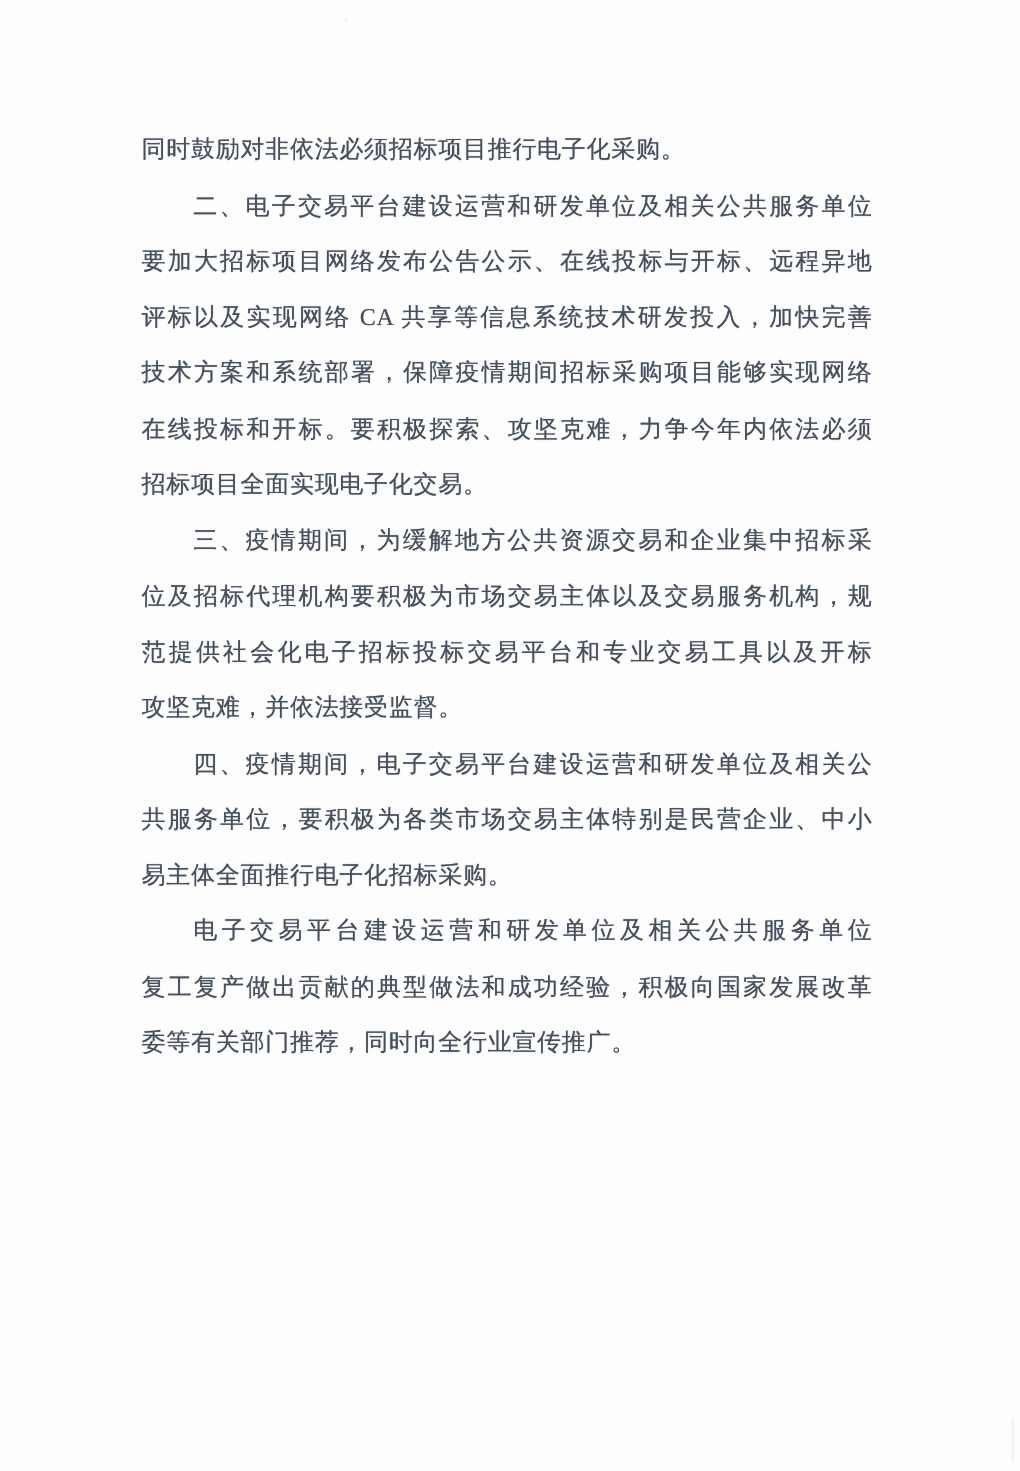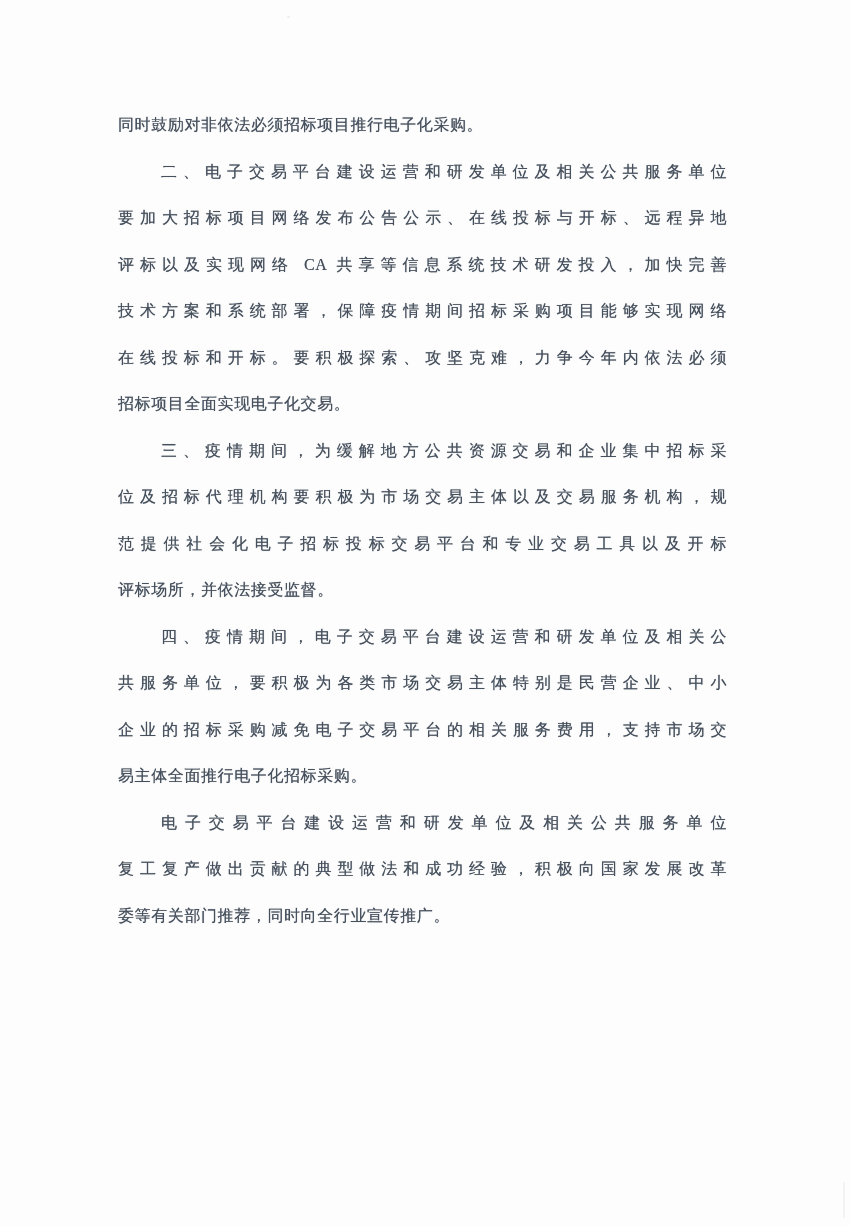--- a/index.html
+++ b/index.html
@@ -13,21 +13,21 @@
     height: 1226px;
     background: #fdfdfd;
     overflow: hidden;
   }
   .text-block {
     position: absolute;
     left: 118px;
     top: 102px;
     width: 609px;
     font-family: "Liberation Serif", "DejaVu Serif", serif;
-    font-size: 16px;
+    font-size: 20px;
     line-height: 46.5px;
     letter-spacing: 0.6px;
     color: #46505d;
     text-shadow: 0 0 0.7px rgba(70, 80, 93, 0.75);
     filter: blur(0.25px);
   }
   .doc-line {
     height: 46.5px;
     white-space: normal;
   }
@@ -71,22 +71,21 @@
   <div class="doc-line">同时鼓励对非依法必须招标项目推行电子化采购。</div>
       <div class="doc-line indent justify">二、电子交易平台建设运营和研发单位及相关公共服务单位</div>
       <div class="doc-line justify">要加大招标项目网络发布公告公示、在线投标与开标、远程异地</div>
       <div class="doc-line justify">评标以及实现网络 CA 共享等信息系统技术研发投入，加快完善</div>
       <div class="doc-line justify">技术方案和系统部署，保障疫情期间招标采购项目能够实现网络</div>
       <div class="doc-line justify">在线投标和开标。要积极探索、攻坚克难，力争今年内依法必须</div>
       <div class="doc-line">招标项目全面实现电子化交易。</div>
       <div class="doc-line indent justify">三、疫情期间，为缓解地方公共资源交易和企业集中招标采</div>
       <div class="doc-line justify">位及招标代理机构要积极为市场交易主体以及交易服务机构，规</div>
       <div class="doc-line justify">范提供社会化电子招标投标交易平台和专业交易工具以及开标</div>
-      <div class="doc-line">评标场所，并依法接受监督。</div>
+      <div class="doc-line">攻坚克难，并依法接受监督。</div>
       <div class="doc-line indent justify">四、疫情期间，电子交易平台建设运营和研发单位及相关公</div>
       <div class="doc-line justify">共服务单位，要积极为各类市场交易主体特别是民营企业、中小</div>
-      <div class="doc-line justify">企业的招标采购减免电子交易平台的相关服务费用，支持市场交</div>
       <div class="doc-line">易主体全面推行电子化招标采购。</div>
       <div class="doc-line indent justify">电子交易平台建设运营和研发单位及相关公共服务单位</div>
       <div class="doc-line justify">复工复产做出贡献的典型做法和成功经验，积极向国家发展改革</div>
       <div class="doc-line">委等有关部门推荐，同时向全行业宣传推广。</div>
     </div>
 </div>
 
 </body></html>

